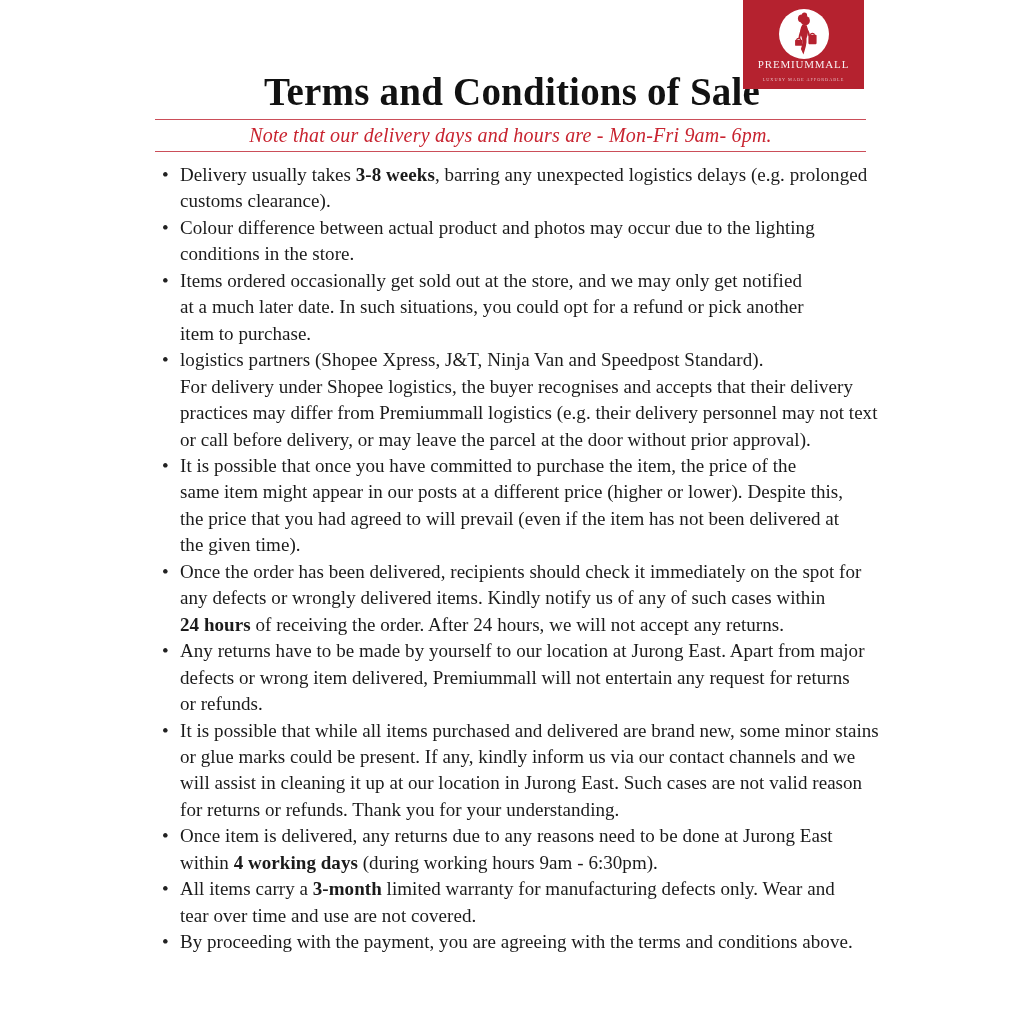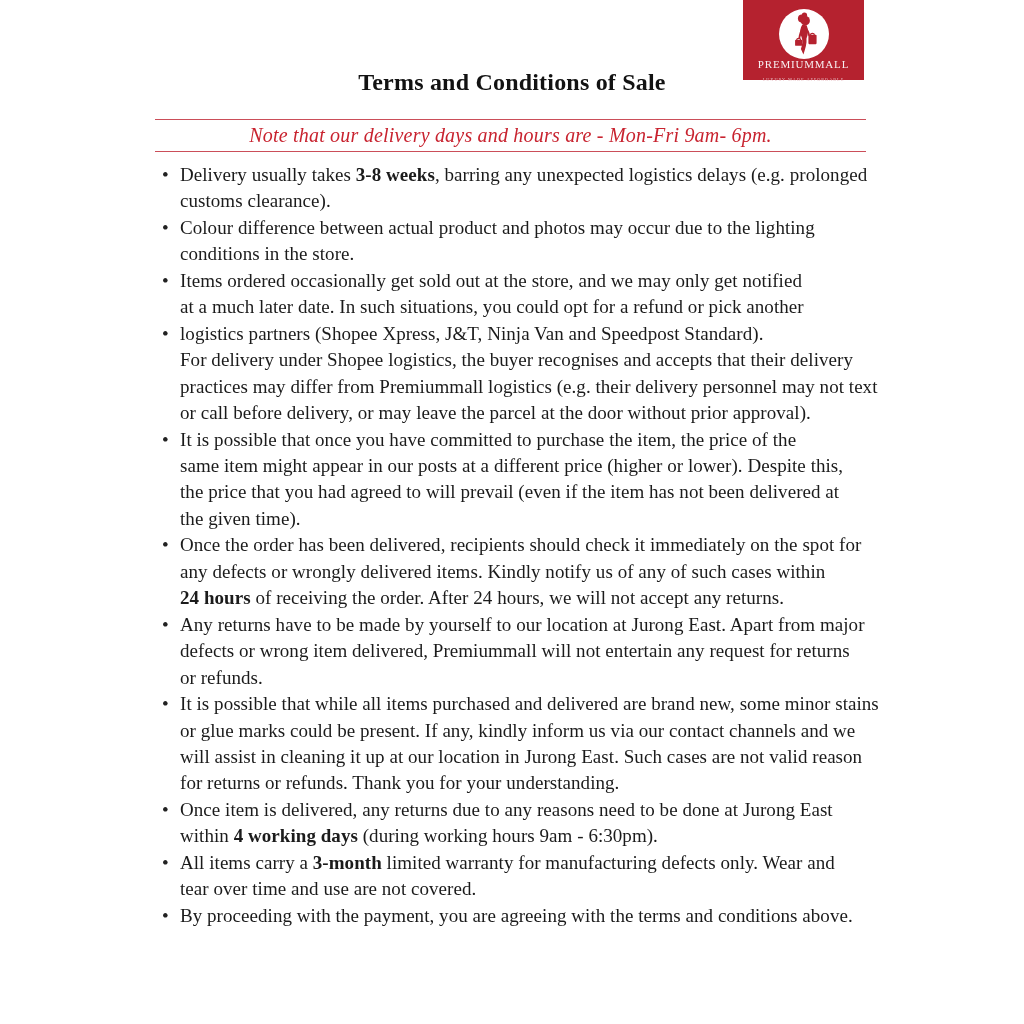--- a/index.html
+++ b/index.html
@@ -8,26 +8,26 @@
     --rule-red:#cb4e59;
     --text-color:#1b1b1b;
   }
   html,body{margin:0;padding:0;background:#fff;}
   body{width:1024px;height:1024px;font-family:"Liberation Serif",serif;color:var(--text-color);}
   .page{position:relative;width:1024px;height:1024px;background:#fff;overflow:hidden;}
 
   
   .doc-title{
     position:absolute;top:69px;left:0;width:1024px;text-align:center;
-    font-size:24px;font-weight:700;letter-spacing:0.2px;color:#121212;margin:0;
+    font-size:39px;font-weight:700;letter-spacing:0.2px;color:#121212;margin:0;
   }
 
   
   .logo-box{
-    position:absolute;left:743px;top:0;width:121px;height:80px;
+    position:absolute;left:743px;top:0;width:121px;height:89px;
     background:var(--brand-red);
   }
   .logo-circle{
     position:absolute;left:36px;top:9px;width:50px;height:50px;border-radius:50%;
     background:#fff;overflow:hidden;
   }
   .logo-circle svg{display:block;width:50px;height:50px;}
   .logo-brand{
     position:absolute;left:0;top:58px;width:121px;text-align:center;
     font-size:11px;letter-spacing:0.8px;color:#f7eef0;font-family:"Liberation Serif",serif;
@@ -120,20 +120,21 @@
         <div class="bullet-lines">
           <div class="term-line">Colour difference between actual product and photos may occur due to the lighting</div>
           <div class="term-line">conditions in the store.</div>
         </div>
       </div>
       <div class="bullet-item">
         <span class="bullet-marker">•</span>
         <div class="bullet-lines">
           <div class="term-line">Items ordered occasionally get sold out at the store, and we may only get notified</div>
           <div class="term-line">at a much later date. In such situations, you could opt for a refund or pick another</div>
+          <div class="term-line">item to purchase.</div>
         </div>
       </div>
       <div class="bullet-item">
         <span class="bullet-marker">•</span>
         <div class="bullet-lines">
           <div class="term-line">logistics partners (Shopee Xpress, J&amp;T, Ninja Van and Speedpost Standard).</div>
           <div class="term-line">For delivery under Shopee logistics, the buyer recognises and accepts that their delivery</div>
           <div class="term-line">practices may differ from Premiummall logistics (e.g. their delivery personnel may not text</div>
           <div class="term-line">or call before delivery, or may leave the parcel at the door without prior approval).</div>
         </div>

